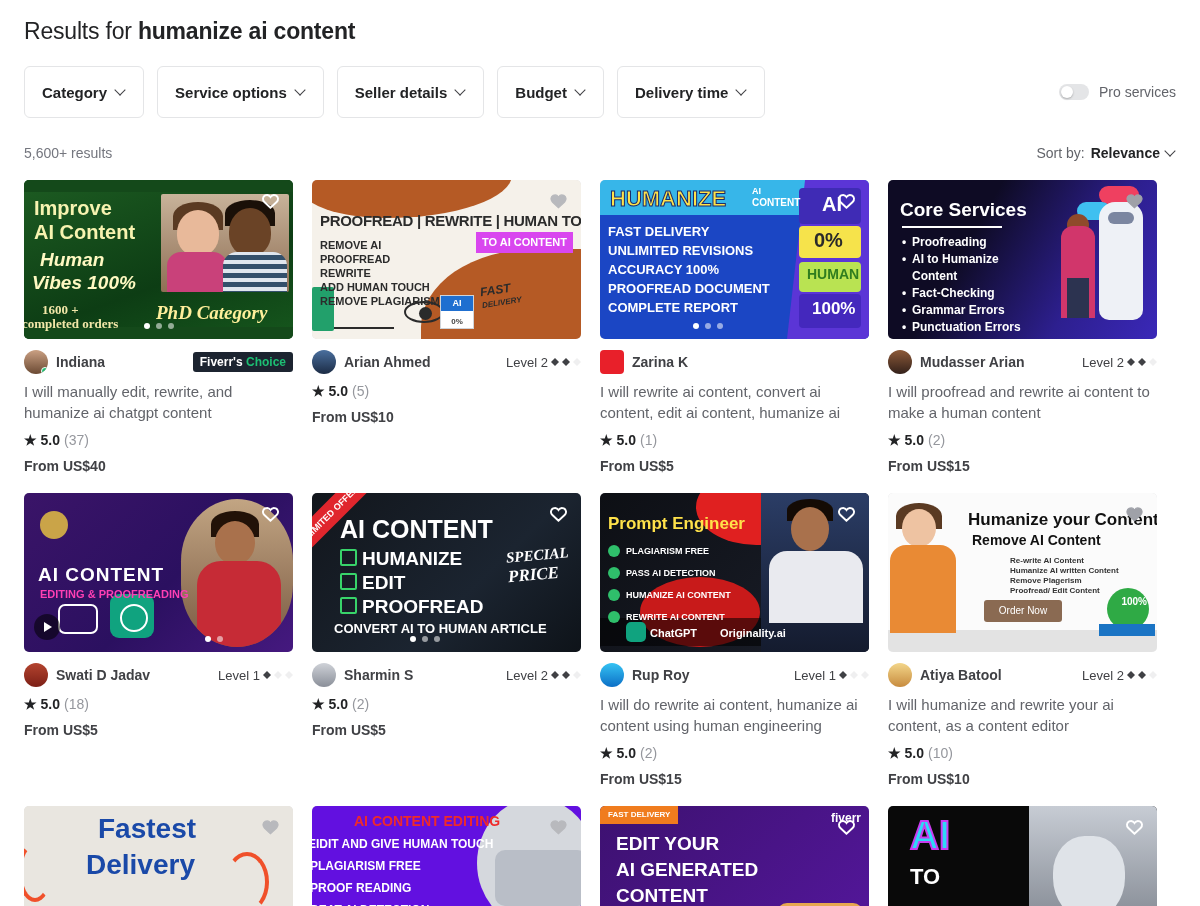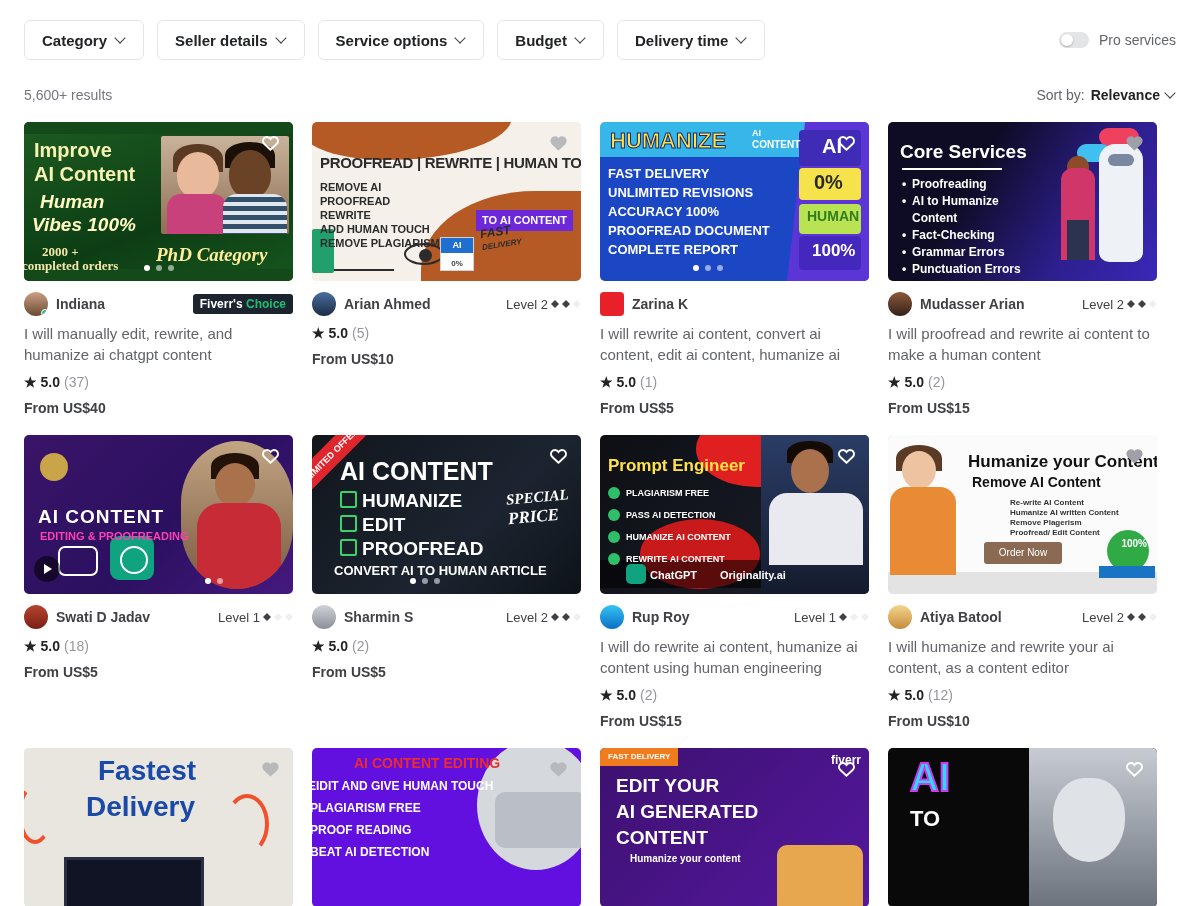--- a/index.html
+++ b/index.html
@@ -18,21 +18,21 @@
     letter-spacing: -0.2px; padding-top: 16px; line-height: 30px;
   }
   .results-title b { font-weight: 700; }
 
   .filters-row {
     display: flex; align-items: center; gap: 13px;
     margin-top: 20px; position: relative;
   }
   .filter-pill {
     display: inline-flex; align-items: center; gap: 9px;
-    height: 40px; padding: 0 17px;
+    height: 52px; padding: 0 17px;
     border: 1px solid #e4e5e7; border-radius: 6px;
     background: #fff; font-size: 15px; font-weight: 600; color: #222325;
     white-space: nowrap; cursor: pointer;
   }
   .chev { display: inline-block; width: 10px; height: 10px; position: relative; top: -2px; }
   .chev::before {
     content: ""; position: absolute; left: 0; top: 1px;
     width: 7px; height: 7px;
     border-right: 1.6px solid #404145; border-bottom: 1.6px solid #404145;
     transform: rotate(45deg);
@@ -154,21 +154,21 @@
   .a1 .ph .h1 { position:absolute; left:12px; top:8px; width:50px; height:28px; border-radius:50% 50% 0 0; background:#5a3a22; }
   .a1 .ph .b1 { position:absolute; left:6px; top:58px; width:60px; height:44px; background:#c9417a; border-radius:14px 14px 0 0; }
   .a1 .ph .f2 { position:absolute; right:18px; top:14px; width:42px; height:48px; border-radius:50% 50% 45% 45%; background:#6a4326; }
   .a1 .ph .h2 { position:absolute; right:14px; top:6px; width:50px; height:26px; border-radius:50% 50% 0 0; background:#1a1008; }
   .a1 .ph .b2 { position:absolute; right:2px; top:58px; width:64px; height:44px; background:repeating-linear-gradient(0deg,#33506b 0 5px,#dfe6ee 5px 9px); border-radius:14px 14px 0 0; }
 
   
   .a2 { background:#f5f1ea; }
   .a2 .c-tl { position:absolute; left:-10px; top:-34px; width:210px; height:72px; background:#b55a25; border-radius:0 0 60% 40%; }
   .a2 .c-br { position:absolute; right:-30px; bottom:-40px; width:190px; height:130px; background:#b55a25; border-radius:60% 0 0 0; }
-  .a2 .tag { position:absolute; right:8px; top:52px; background:#6d28d9; color:#fff; font:700 11px/1 "Liberation Sans",sans-serif; padding:5px 6px;margin-top:36px; }
+  .a2 .tag { position:absolute; right:8px; top:52px; background:#d946ef; color:#fff; font:700 11px/1 "Liberation Sans",sans-serif; padding:5px 6px; }
   .a2 .pen { position:absolute; left:22px; bottom:10px; width:60px; height:28px;
              border-bottom:2px solid #2b2b2b; }
   .a2 .aibox { position:absolute; left:128px; bottom:10px; width:34px; height:34px; background:#fff; border:1px solid #cfd3d8; }
   .a2 .aibox .hd { position:absolute; left:0; right:0; top:0; height:15px; background:#1f6fd0; color:#fff; font:700 9px/15px "Liberation Sans",sans-serif; text-align:center; }
   .a2 .aibox .pc { position:absolute; left:0; right:0; bottom:2px; text-align:center; font:700 8px/1 "Liberation Sans",sans-serif; color:#444; }
   .a2 .green { position:absolute; left:0; bottom:8px; width:22px; height:44px; background:#22a06b; border-radius:2px; }
   .a2 .eye { position:absolute; left:92px; bottom:16px; width:40px; height:22px; border-radius:50%; border:2px solid #2b2b2b; }
   .a2 .eye::after { content:""; position:absolute; left:13px; top:4px; width:13px; height:13px; border-radius:50%; background:#2b2b2b; }
 
   
@@ -246,32 +246,35 @@
   .b3 .ph { position:absolute; right:6px; bottom:0; width:86px; height:62px; background:#e7a74f; border-radius:10px 10px 0 0; }
   .b4 { background:#090909; }
   .b4 .robo { position:absolute; right:0; top:0; width:128px; height:100%; background:linear-gradient(180deg,#c7ccd4,#6d737d); }
   .b4 .robo .f { position:absolute; left:24px; top:30px; width:72px; height:84px; border-radius:44% 44% 50% 50%; background:#dfe3e8; }
 </style>
 </head>
 <body>
 
 <div class="page">
 
+  <div class="results-title">
+    <span>Results for </span><b>humanize ai content</b>
+  </div>
 
   <div class="filters-row">
     <button class="filter-pill">
       <span>Category</span>
       <span class="chev"></span>
     </button>
     <button class="filter-pill">
-      <span>Seller details</span>
+      <span>Service options</span>
       <span class="chev"></span>
     </button>
     <button class="filter-pill">
-      <span>Service options</span>
+      <span>Seller details</span>
       <span class="chev"></span>
     </button>
     <button class="filter-pill">
       <span>Budget</span>
       <span class="chev"></span>
     </button>
     <button class="filter-pill">
       <span>Delivery time</span>
       <span class="chev"></span>
     </button>
@@ -303,21 +306,21 @@
               <div class="f1"></div>
               <div class="b1"></div>
               <div class="h2"></div>
               <div class="f2"></div>
               <div class="b2"></div>
             </div>
           <div class="t" style="left:10px;top:16px;font:800 20px/24px 'Liberation Sans',sans-serif;color:#f7f3b0;">Improve</div>
           <div class="t" style="left:10px;top:40px;font:800 20px/24px 'Liberation Sans',sans-serif;color:#f7f3b0;">AI Content</div>
           <div class="t" style="left:16px;top:68px;font:italic 800 19px/23px 'Liberation Sans',sans-serif;color:#fff9c2;">Human</div>
           <div class="t" style="left:8px;top:91px;font:italic 800 19px/23px 'Liberation Sans',sans-serif;color:#fff9c2;">Vibes 100%</div>
-          <div class="t" style="left:18px;top:122px;font:700 13px/15px 'Liberation Serif',serif;color:#f2e7a8;">2000 +</div>
+          <div class="t" style="left:18px;top:122px;font:700 13px/15px 'Liberation Serif',serif;color:#f2e7a8;">1600 +</div>
           <div class="t" style="left:-2px;top:136px;font:700 13px/15px 'Liberation Serif',serif;color:#f2e7a8;">completed orders</div>
           <div class="t" style="left:132px;top:122px;font:italic 800 19px/22px 'Liberation Serif',serif;color:#ffef9b;">PhD Category</div>
         </div>
         <div class="dots">
             <i class="on"></i>
             <i></i>
             <i></i>
           </div>
         <span class="heart">
           <svg viewBox="0 0 24 24" fill="none" stroke="#fff" stroke-width="2.2">
@@ -663,21 +666,21 @@
             <i class="dia"></i>
               <i class="dia"></i>
               <i class="dia off"></i>
           </span>
         </span>
       </div>
       <div class="gig-title">I will humanize and rewrite your ai content, as a content editor</div>
       <div class="rating-row">
         <span class="star">★</span>
         <span>5.0</span>
-        <span class="rating-count">(12)</span>
+        <span class="rating-count">(10)</span>
       </div>
       <div class="price-row">From US$10</div>
     </div>
 
     <div class="gig-card">
       <div class="thumb">
         <div class="art b1">
           <div class="sw"></div>
             <div class="sw2"></div>
             <div class="sq"></div>

